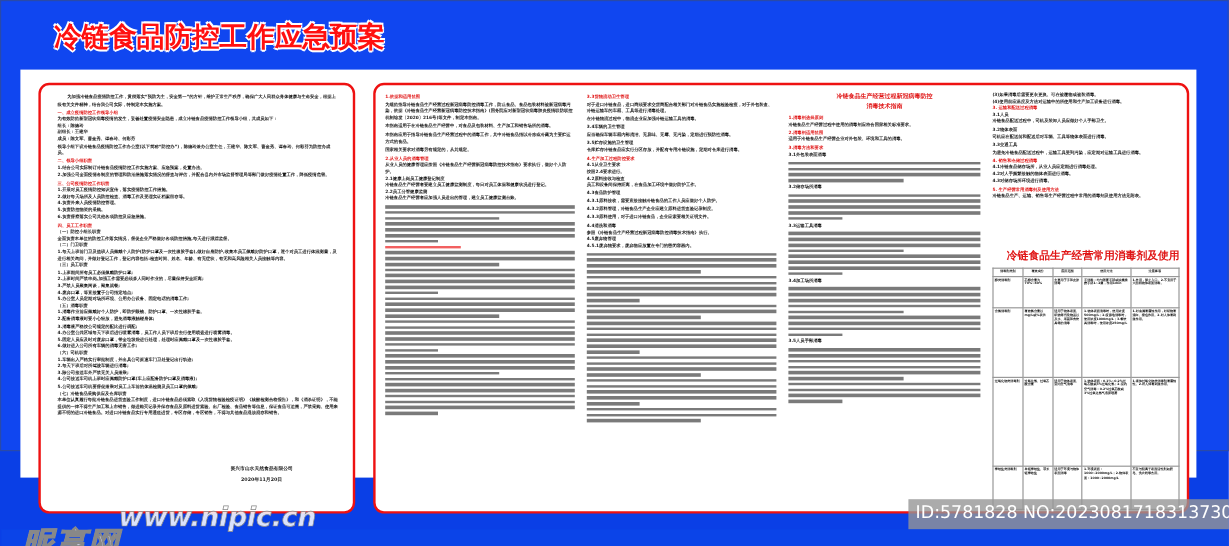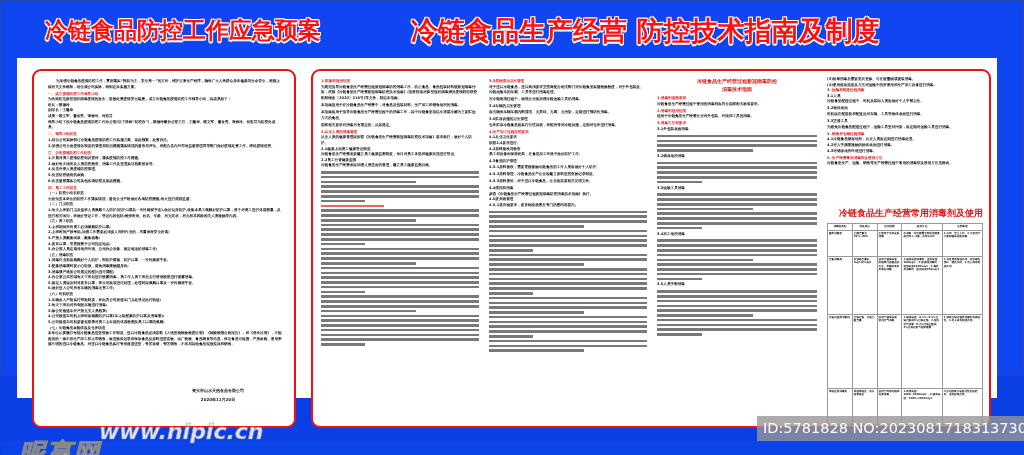--- a/index.html
+++ b/index.html
@@ -29,21 +29,20 @@
   .watermark-logo { position: absolute; left: 18px; top: 423px; font-size: 26px; font-style: italic; font-weight: bold; color: rgba(255,255,255,0.85); -webkit-text-stroke: 1px #888; letter-spacing: 1px; margin-top: 12px; }
   .watermark-url { position: absolute; left: 98px; top: 418px; font-size: 22px; font-style: italic; font-weight: bold; color: rgba(255,255,255,0.85); -webkit-text-stroke: 0.6px #888; }
   .id-bar { position: absolute; left: 756px; top: 415px; width: 268px; height: 25px; background: rgba(150,150,150,0.8); color: #fff; font-size: 14.5px; line-height: 25px; padding-left: 6px; font-family: "DejaVu Sans", sans-serif; white-space: nowrap; }
   .blue-bottom { position: absolute; left: 0; top: 440px; width: 1024px; height: 15px; background: #0b44e8; }
 </style>
 </head>
 <body>
 
 <div class="board">
   <div class="title title-left">冷链食品防控工作应急预案</div>
-  <div class="title title-right">冷链食品生产经营 防控技术指南及制度</div>
 
   <div class="white-panel"></div>
 
   <div class="frame frame-left">
     <div class="col txt" style="left:14px; width:234px; top:8px;">
       <p class="para" style="text-indent:8px;">为加强冷链食品疫情防控工作，贯彻落实“预防为主，安全第一”的方针，维护正常生产秩序，确保广大人民群众身体健康与生命安全，根据上级有关文件精神，结合我公司实际，特制定本实施方案。</p>
       <p class="h">一、成立疫情防控工作领导小组</p>
       <p>为有效防范新型冠状病毒疫情的发生，妥善处置疫情安全隐患，成立冷链食品疫情防控工作领导小组，其成员如下：</p>
       <p>组长：陈德玲</p>
       <p>副组长：王建华</p>

